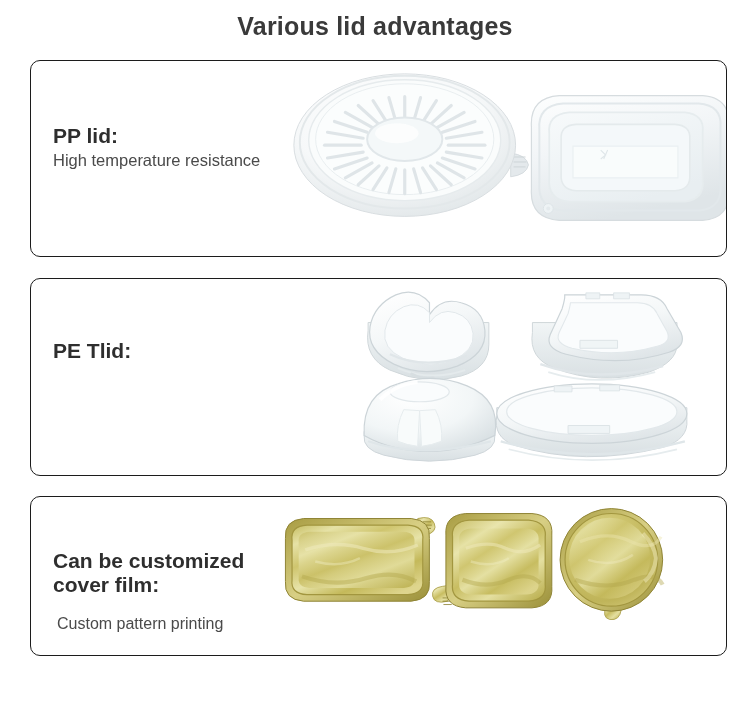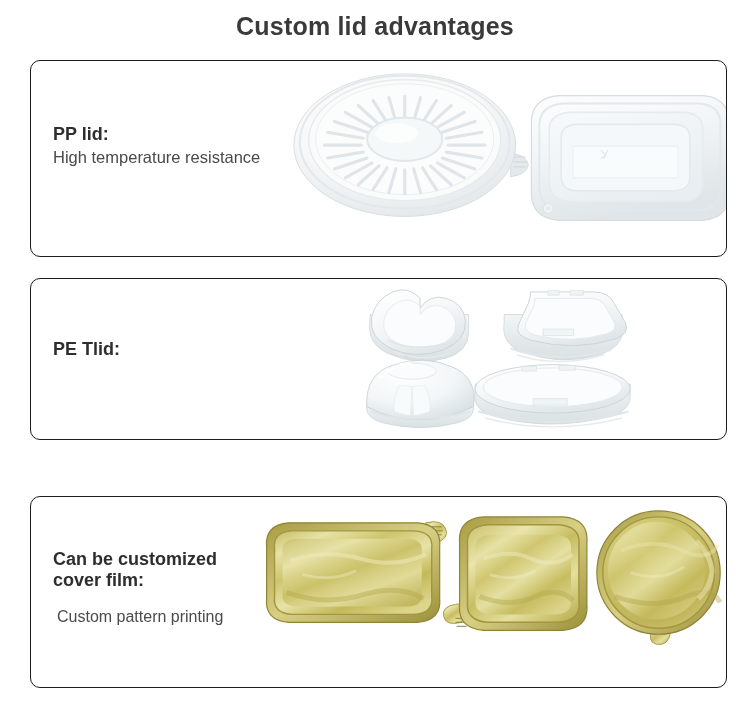--- a/index.html
+++ b/index.html
@@ -19,51 +19,51 @@
   }
 
   .card {
     position: absolute;
     left: 30px; width: 697px;
     border: 1.3px solid #1c1c1c;
     border-radius: 10px;
     background: #fff;
   }
   #card-1 { top: 60px;  height: 197px; }
-  #card-2 { top: 278px; height: 162px; }
-  #card-3 { top: 496px; height: 192px; }
+  #card-2 { top: 278px; height: 198px; }
+  #card-3 { top: 496px; height: 160px; }
 
   .card-text {
     position: absolute;
     left: 22px;
     color: #3d3d3d;
   }
   #card-1 .card-text { top: 63px; }
   #card-2 .card-text { top: 60px; }
   #card-3 .card-text { top: 52px; }
 
   .card-head {
-    font-size: 18px; font-weight: bold; color: #2e2e2e;
+    font-size: 21px; font-weight: bold; color: #2e2e2e;
     line-height: 1.16; white-space: pre-line;
   }
   .card-sub {
     font-size: 16.5px; font-weight: normal; color: #4a4a4a;
     line-height: 1.55; white-space: pre-line;
   }
   #card-3 .card-sub { margin-top: 14px; padding-left: 4px; font-size: 16px; }
 
   .art { position: absolute; top: 0; left: 0; width: 100%; height: 100%;
          pointer-events: none; }
 </style>
 </head>
 <body>
 
 <div class="page">
 
-  <div class="page-title">Custom lid advantages</div>
+  <div class="page-title">Various lid advantages</div>
 
   <div class="card" id="card-1">
     <div class="card-text">
       <div class="card-head">PP lid:</div>
       <div class="card-sub">High temperature resistance</div>
     </div>
 
     <svg class="art" viewBox="0 0 697 197">
       <defs>
         <radialGradient id="ppRound" cx="42%" cy="32%" r="78%">

